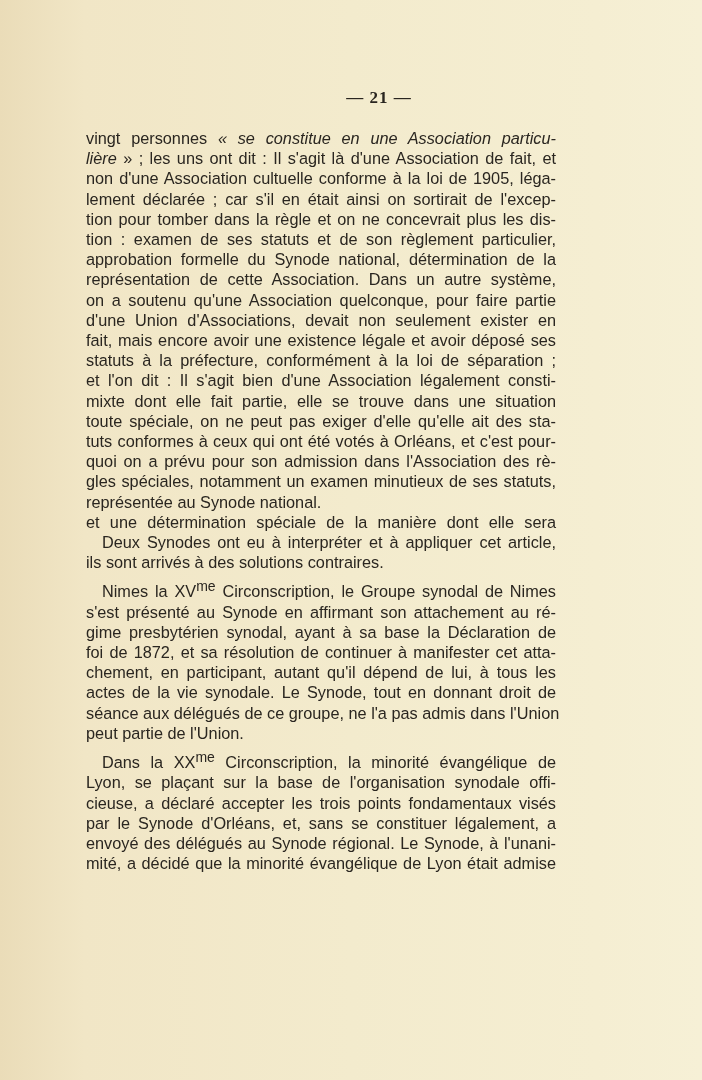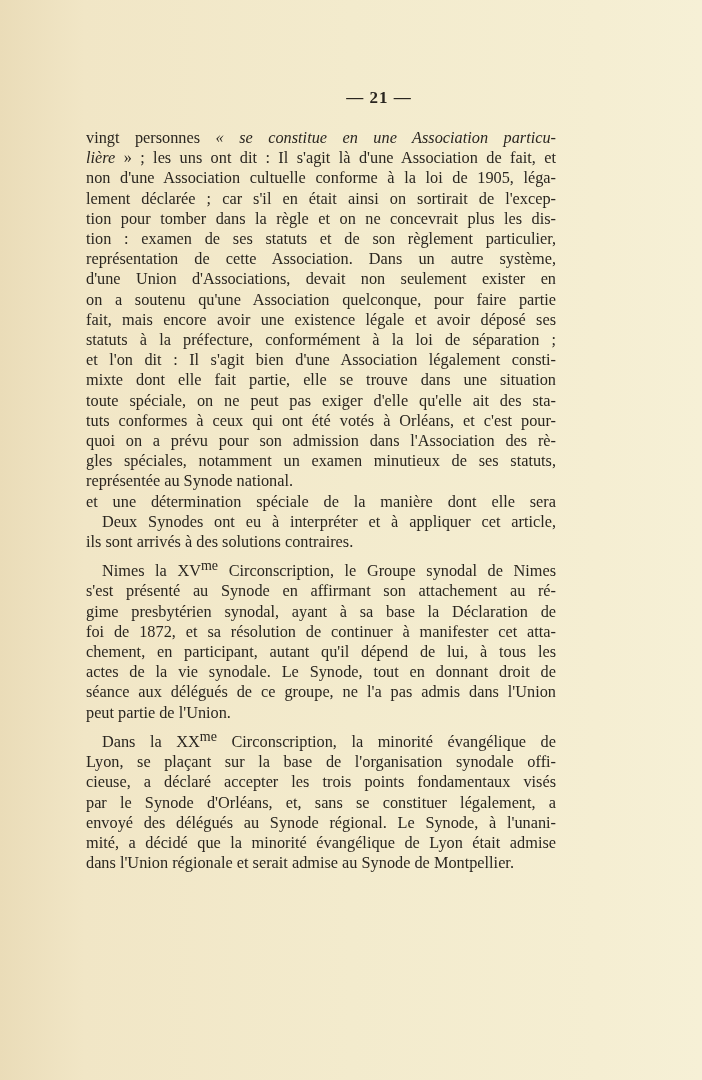--- a/index.html
+++ b/index.html
@@ -10,21 +10,21 @@
     color: #2a2620;
     position: relative;
   }
   .page-number {
     position: absolute; top: 88px; left: 0; width: 100%;
     text-align: center; font-size: 17px; letter-spacing: 1px;
     font-family: "Liberation Serif", serif; font-weight: bold; padding-left: 28px;
   }
   .text-block {
     position: absolute; left: 86px; top: 128px; width: 470px;
-    font-family: Liberation Serif, serif;
+    font-family: Liberation Sans, sans-serif;
     font-size: 16.3px; line-height: 20.2px;
     text-align: justify;
   }
   .line { display: block; white-space: nowrap; text-align-last: justify; text-align: justify; }
   .line.last { text-align-last: left; }
   .line.indent { padding-left: 16px; }
   .para-gap { height: 9px; }
   sup { font-size: 14px; line-height: 0; vertical-align: 6px; }
   em { font-style: italic; }
 </style>
@@ -34,23 +34,24 @@
 <div class="page-number">— 21 —</div>
 
 <div class="text-block" id="text-block">
     <div>
       <span class="line"><span>vingt personnes </span><em>« se constitue en une Association particu-</em></span>
       <span class="line"><em>lière</em><span> » ; les uns ont dit : Il s'agit là d'une Association de fait, et</span></span>
       <span class="line"><span>non d'une Association cultuelle conforme à la loi de 1905, léga-</span></span>
       <span class="line"><span>lement déclarée ; car s'il en était ainsi on sortirait de l'excep-</span></span>
       <span class="line"><span>tion pour tomber dans la règle et on ne concevrait plus les dis-</span></span>
       <span class="line"><span>tion : examen de ses statuts et de son règlement particulier,</span></span>
+      <span class="line"><span>approbation formelle du Synode national, détermination de la</span></span>
       <span class="line"><span>représentation de cette Association. Dans un autre système,</span></span>
+      <span class="line"><span>on a soutenu qu'une Association quelconque, pour faire partie</span></span>
       <span class="line"><span>d'une Union d'Associations, devait non seulement exister en</span></span>
-      <span class="line"><span>on a soutenu qu'une Association quelconque, pour faire partie</span></span>
       <span class="line"><span>fait, mais encore avoir une existence légale et avoir déposé ses</span></span>
       <span class="line"><span>statuts à la préfecture, conformément à la loi de séparation ;</span></span>
       <span class="line"><span>et l'on dit : Il s'agit bien d'une Association légalement consti-</span></span>
       <span class="line"><span>mixte dont elle fait partie, elle se trouve dans une situation</span></span>
       <span class="line"><span>toute spéciale, on ne peut pas exiger d'elle qu'elle ait des sta-</span></span>
       <span class="line"><span>tuts conformes à ceux qui ont été votés à Orléans, et c'est pour-</span></span>
       <span class="line"><span>quoi on a prévu pour son admission dans l'Association des rè-</span></span>
       <span class="line"><span>gles spéciales, notamment un examen minutieux de ses statuts,</span></span>
       <span class="line last"><span>représentée au Synode national.</span></span>
       <span class="line"><span>et une détermination spéciale de la manière dont elle sera</span></span>
@@ -71,15 +72,14 @@
       <span class="line last"><span>peut partie de l'Union.</span></span>
     </div>
     <div class="para-gap"></div>
     <div>
       <span class="line indent"><span>Dans la XX</span><sup>me</sup><span> Circonscription, la minorité évangélique de</span></span>
       <span class="line"><span>Lyon, se plaçant sur la base de l'organisation synodale offi-</span></span>
       <span class="line"><span>cieuse, a déclaré accepter les trois points fondamentaux visés</span></span>
       <span class="line"><span>par le Synode d'Orléans, et, sans se constituer légalement, a</span></span>
       <span class="line"><span>envoyé des délégués au Synode régional. Le Synode, à l'unani-</span></span>
       <span class="line"><span>mité, a décidé que la minorité évangélique de Lyon était admise</span></span>
-      <span class="line last"><span>dans l'Union régionale et serait admise au Synode de Montpellier.</span></span>
     </div>
   </div>
 
 </body></html>

